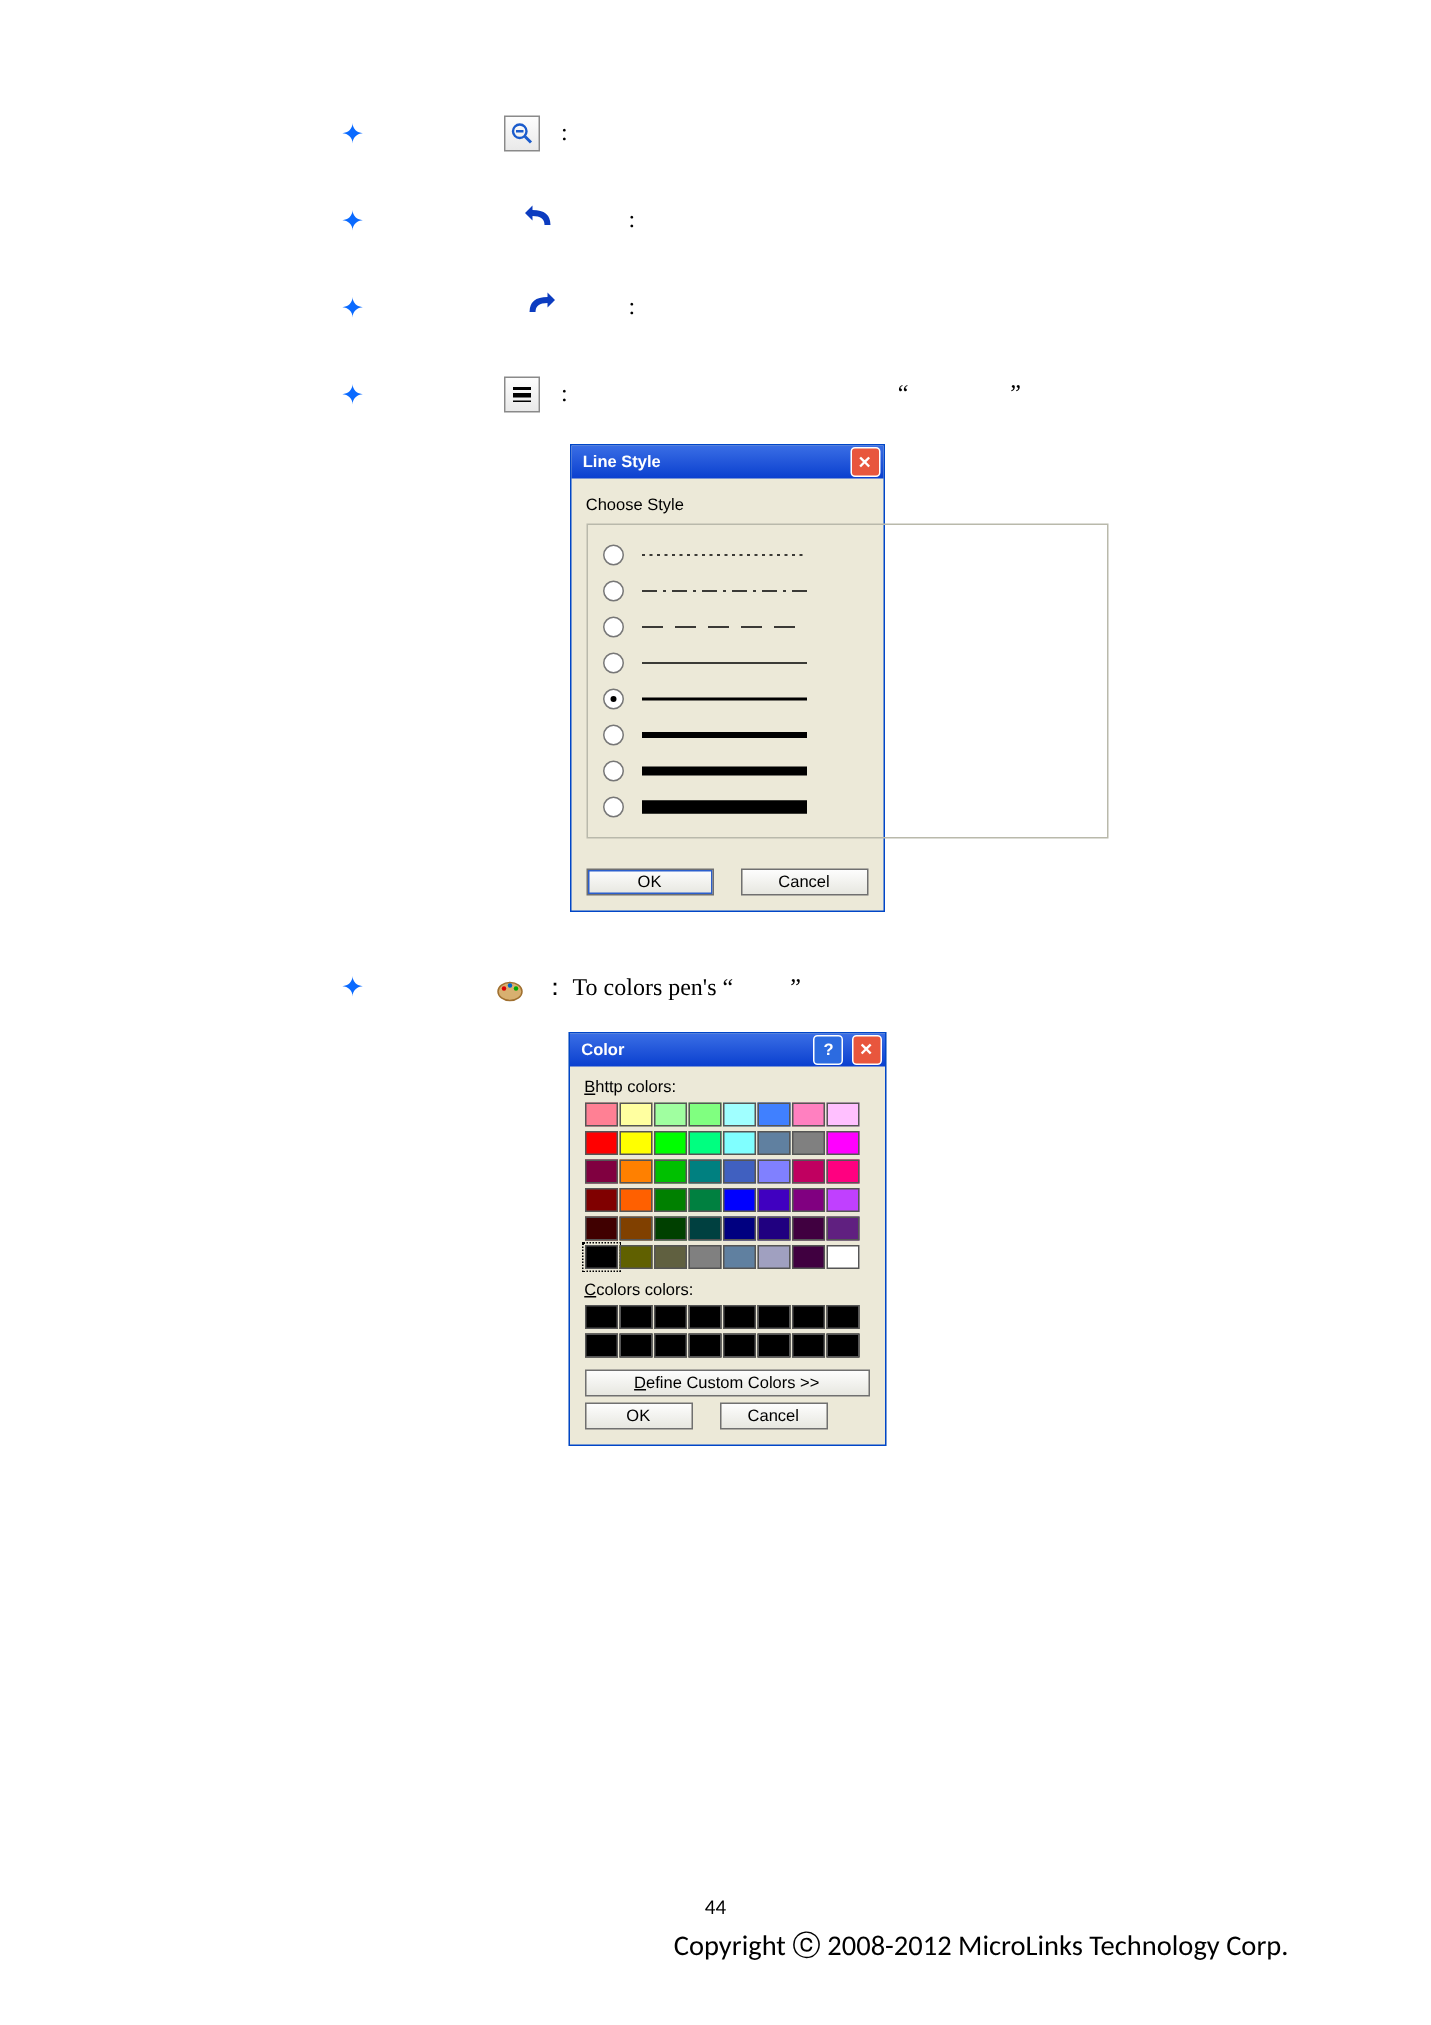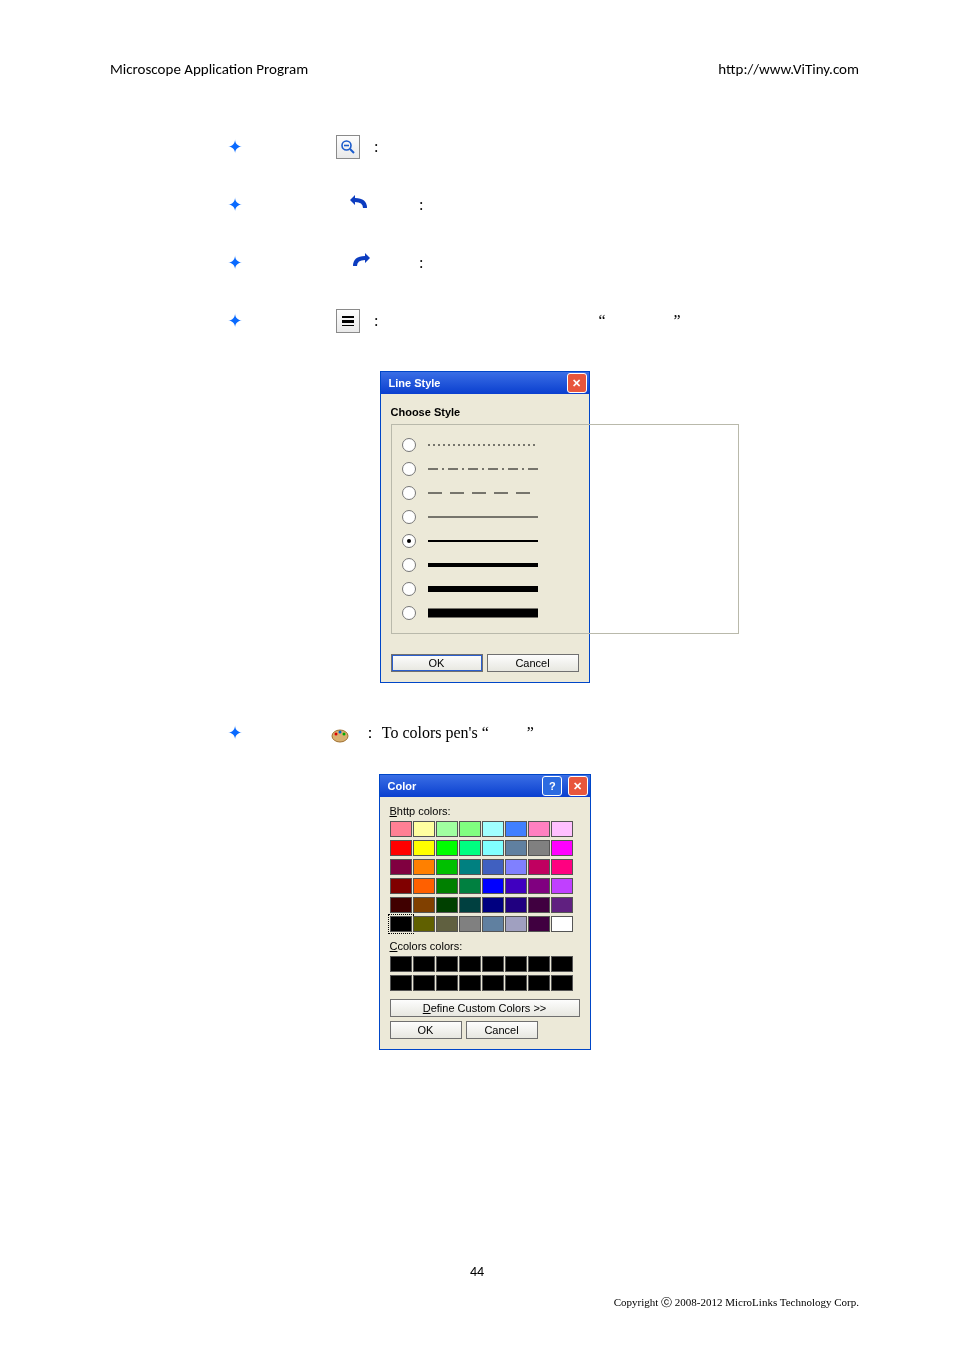--- a/index.html
+++ b/index.html
@@ -59,21 +59,21 @@
   }
   .trail-text {
     font-family: "Times New Roman", serif;
     font-size: 16px;
     padding-left: 220px;
   }
   
   .dialog-wrap {
     display: flex;
     justify-content: center;
-    margin: 21px 0 30px 0;
+    margin: 4px 0 30px 0;
   }
   .xp-dialog {
     border: 1px solid #0046c8;
     background: #ece9d8;
     font-family: Tahoma, sans-serif;
     font-size: 11px;
     width: 208px;
   }
   .xp-title {
     background: linear-gradient(#3a6ee5, #0a3fcf);
@@ -97,21 +97,20 @@
     font-weight: bold;
     margin-left: 2px;
   }
   .xp-close { background: #e8563d; color: #fff; }
   .xp-help { background: #2c6be0; color: #fff; }
   .xp-body { padding: 8px 10px 10px 10px; }
   .group-box {
     border: 1px solid #b9b9ab;
     padding: 8px 10px 8px 10px;
     margin: 4px 0 10px 0;
-    font-weight: bold;
   }
   .ls-row {
     display: flex;
     align-items: center;
     height: 24px;
   }
   .radio {
     width: 12px; height: 12px;
     border: 1px solid #777;
     border-radius: 50%;
@@ -120,21 +119,21 @@
     background: #fff;
   }
   .radio.selected::after {
     content: "";
     width: 4px; height: 4px; border-radius: 50%;
     background: #000;
   }
   .linesample { flex: 1; }
   .btn-row {
     display: flex; justify-content: flex-start;
-    gap: 4px;
+    gap: 18px;
   }
   .xp-btn {
     flex: 1;
     border: 1px solid #707070;
     background: linear-gradient(#fdfdfd, #e7e7e0);
     text-align: center;
     padding: 2px 0;
     font-size: 11px;
   }
   .xp-btn.default { box-shadow: 0 0 0 1px #2b5fcd inset; }
@@ -175,40 +174,35 @@
   }
   .color-icon {
     width: 22px; height: 22px;
     display: inline-flex; align-items: flex-end; justify-content: center;
     margin-right: 6px;
   }
   .footer {
     position: absolute;
     bottom: 40px;
     right: 95px;
-    font-size: 11px;
-    font-family: Liberation Serif, serif;
+    font-size: 19px;
   }
   .page-num {
     position: absolute;
     bottom: 70px;
     left: 50%;
     transform: translateX(-50%);
     font-size: 14px;
   }
   .underlab { text-decoration: underline; }
 </style>
 </head>
 <body>
 
 <div class="page">
-  <div class="header-row">
-    <div>Microscope Application Program</div>
-    <div>http://www.ViTiny.com</div>
-  </div>
 
   <div class="bullet-list">
 
     <div class="bullet-row">
       <span class="bullet-mark">✦</span>
       <span class="icon-slot">
         <span class="tb-icon">
           <svg width="16" height="16" viewBox="0 0 16 16">
             <circle cx="6.5" cy="6.5" r="4.5" fill="none" stroke="#1a5bcc" stroke-width="1.6"></circle>
             <line x1="10" y1="10" x2="14" y2="14" stroke="#1a5bcc" stroke-width="2"></line>

